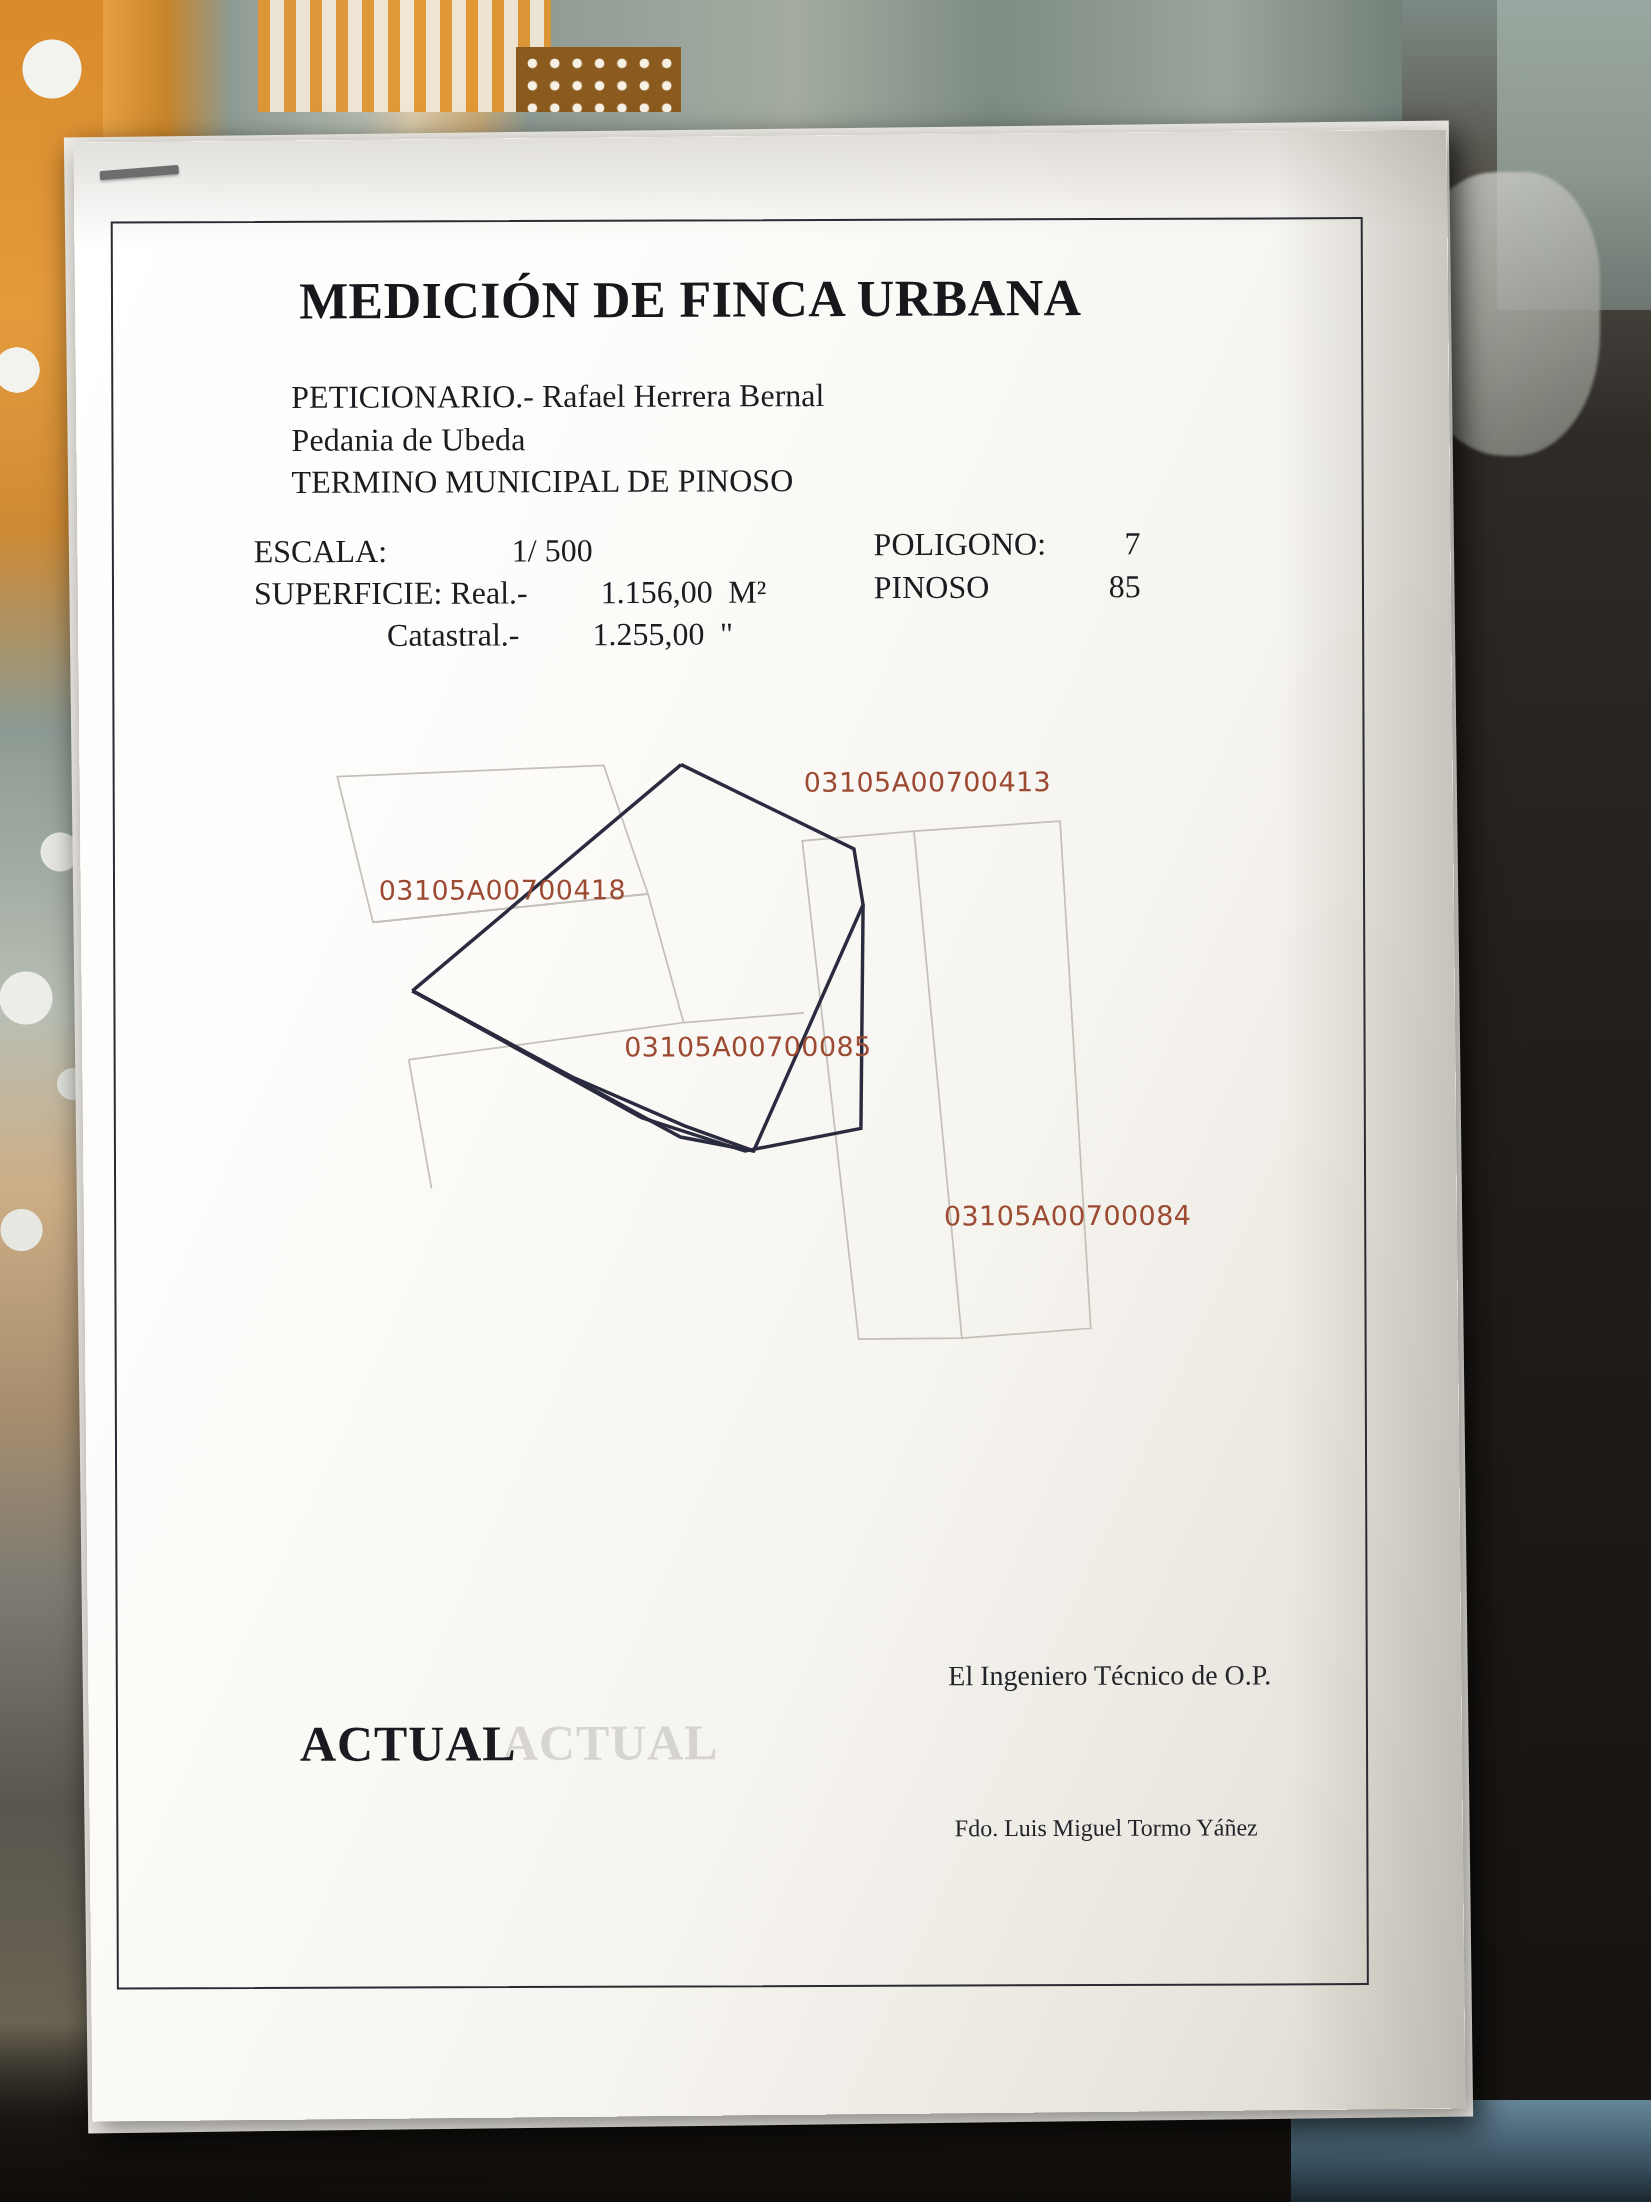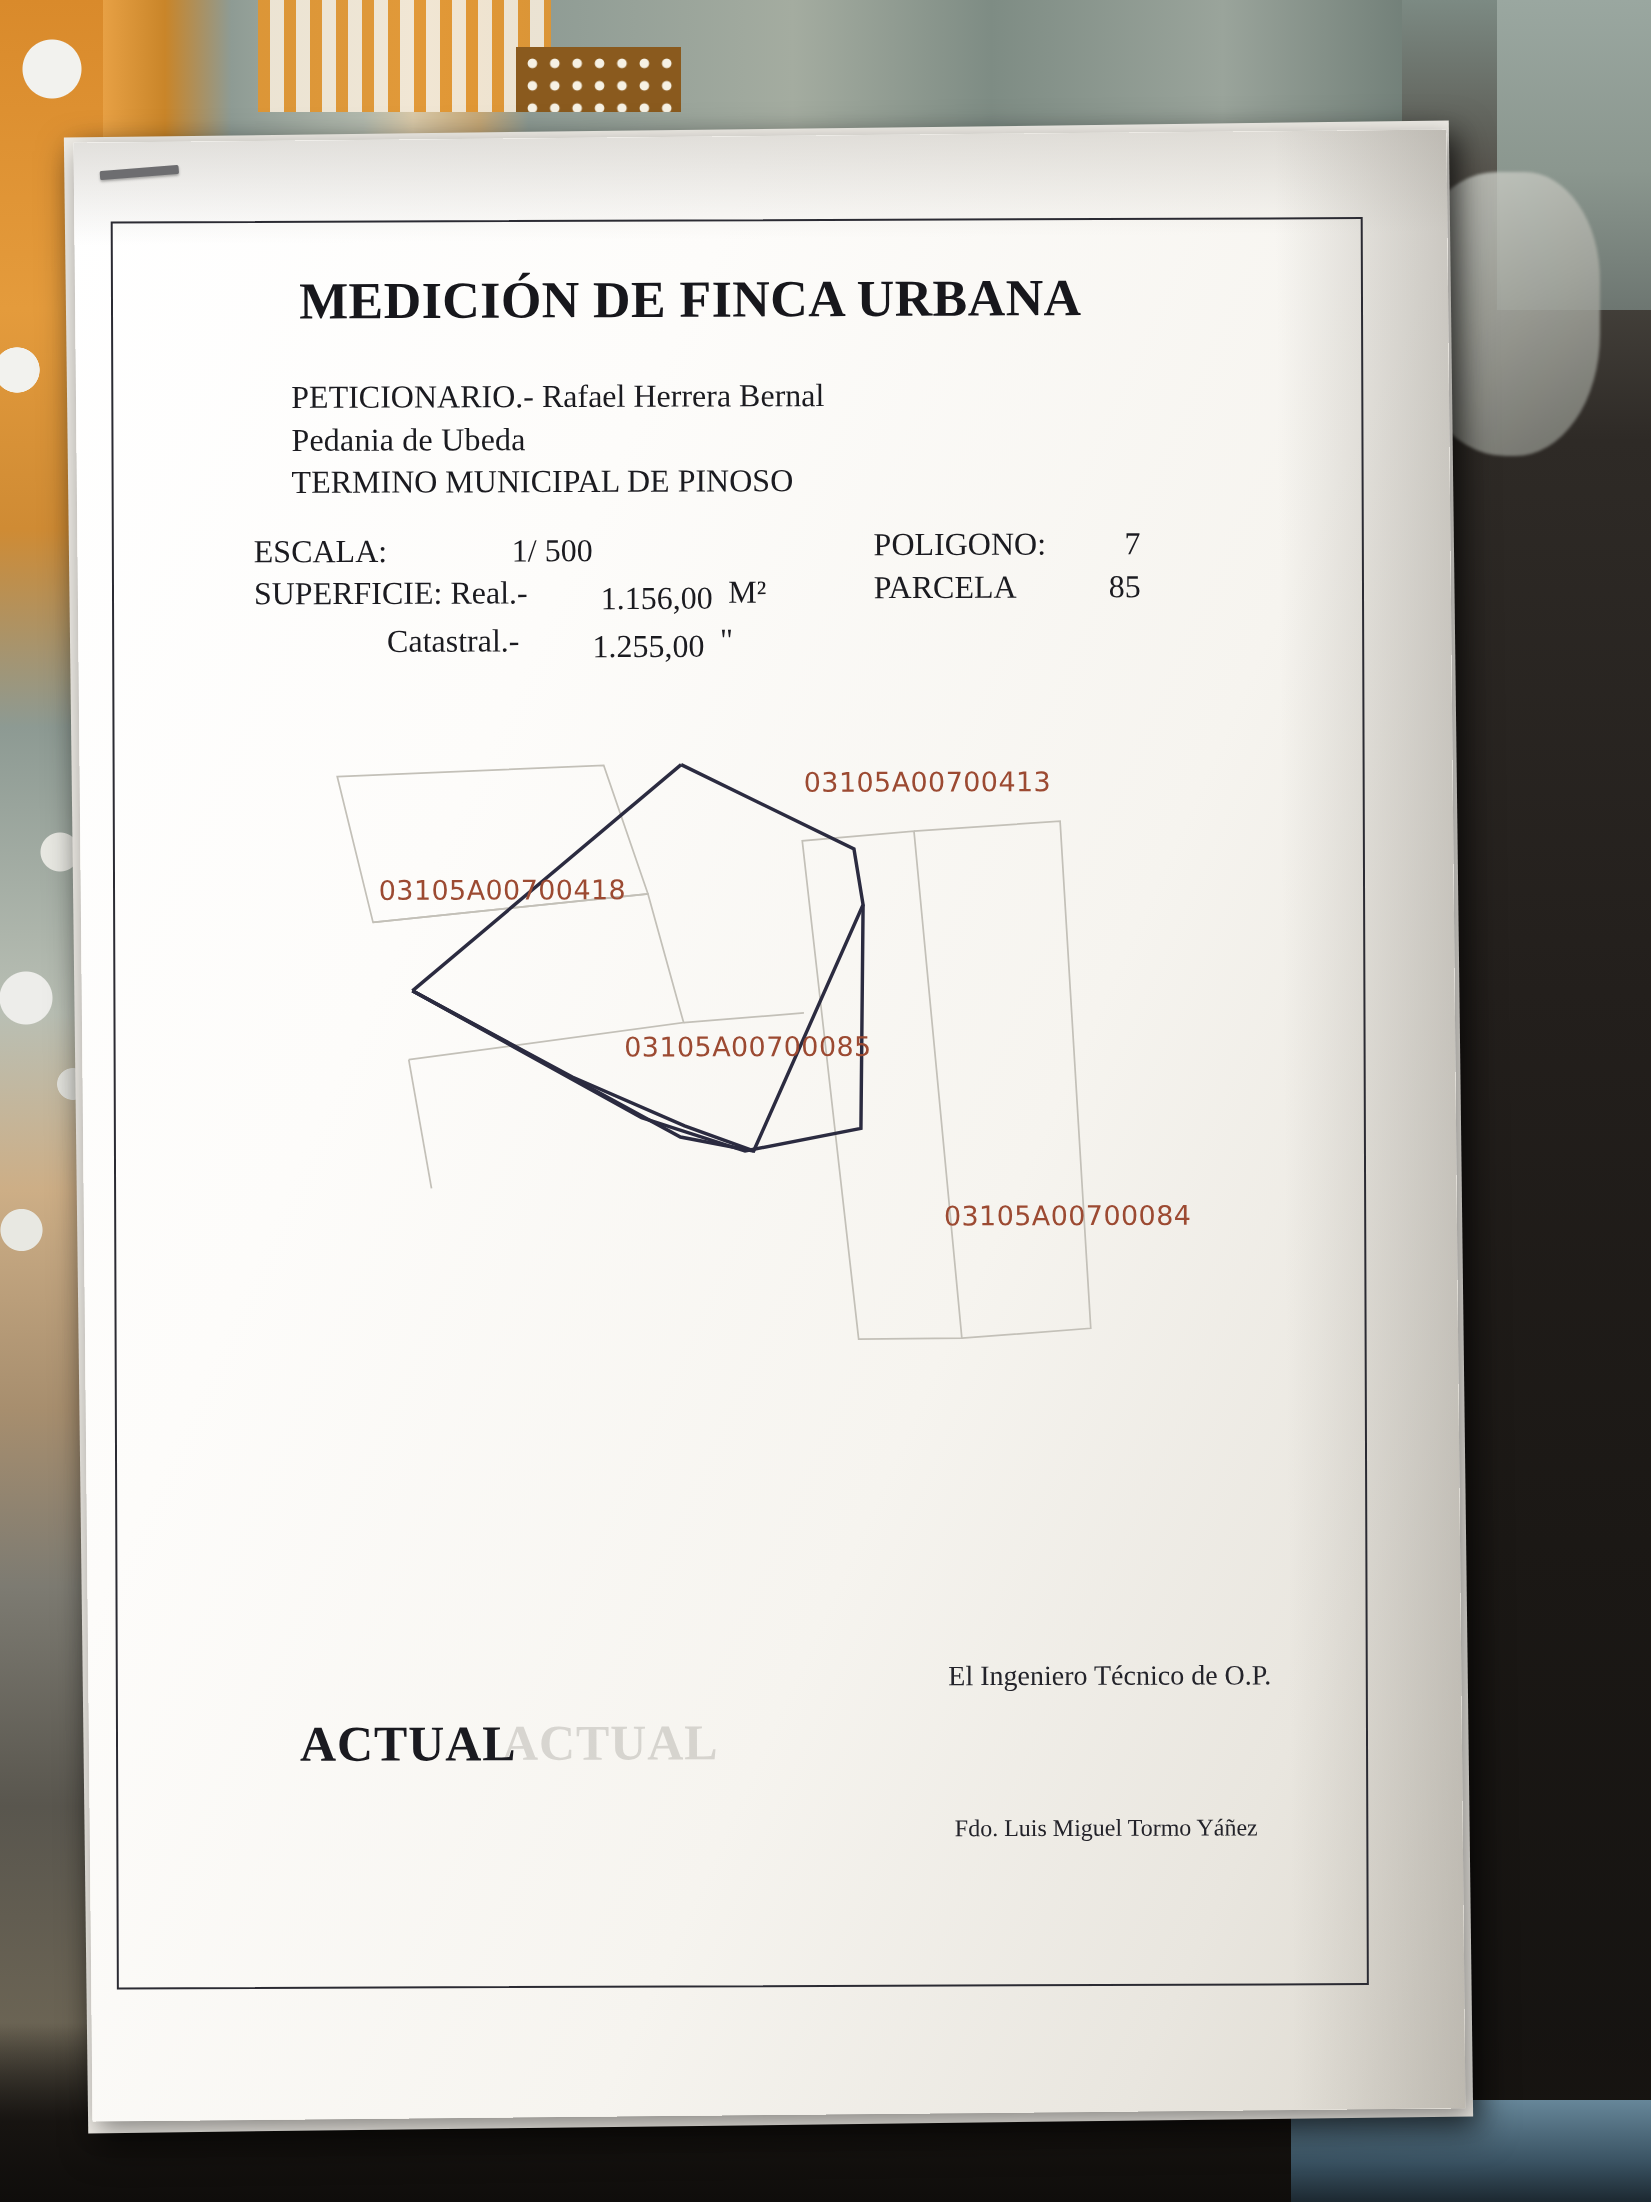--- a/index.html
+++ b/index.html
@@ -195,21 +195,21 @@
     position: absolute;
     left: 176px; top: 391px;
     font-size: 32px;
     line-height: 1.32;
     color: #1b1b20;
     transform: rotate(0.35deg);
     white-space: nowrap;
   }
   .specs-left .row { display:flex; }
   .specs-left .lbl { min-width: 258px; display:inline-block; }
-  .specs-left .val { min-width: 185px; display:inline-block; text-align:right;margin-top:6px;}
+  .specs-left .val { min-width: 185px; display:inline-block; text-align:right;}
   .specs-left .unit { padding-left: 15.5px; }
   .specs-left .row2 { padding-left: 133px; }
   .specs-left .row2 .lbl { min-width: 127px; }
 
   .specs-right {
     position: absolute;
     left: 796px; top: 389px;
     font-size: 32px;
     line-height: 1.35;
     color: #1b1b20;
@@ -329,21 +329,21 @@
         <span class="unit">"</span>
       </div>
     </div>
 
     <div class="specs-right">
       <div class="row">
         <span class="lbl">POLIGONO:</span>
         <span class="val">7</span>
       </div>
       <div class="row">
-        <span class="lbl">PARCELA</span>
+        <span class="lbl">PINOSO</span>
         <span class="val">85</span>
       </div>
     </div>
 
     <div class="map">
       <svg width="1032" height="860" viewBox="0 0 1200 1000">
 
         <g stroke="#c3c0b8" stroke-width="2" fill="none">
           <path d="M160 40 L470 30 L520 180 L200 210 Z"></path>
           <path d="M200 210 L520 180 L560 330 L240 370"></path>

